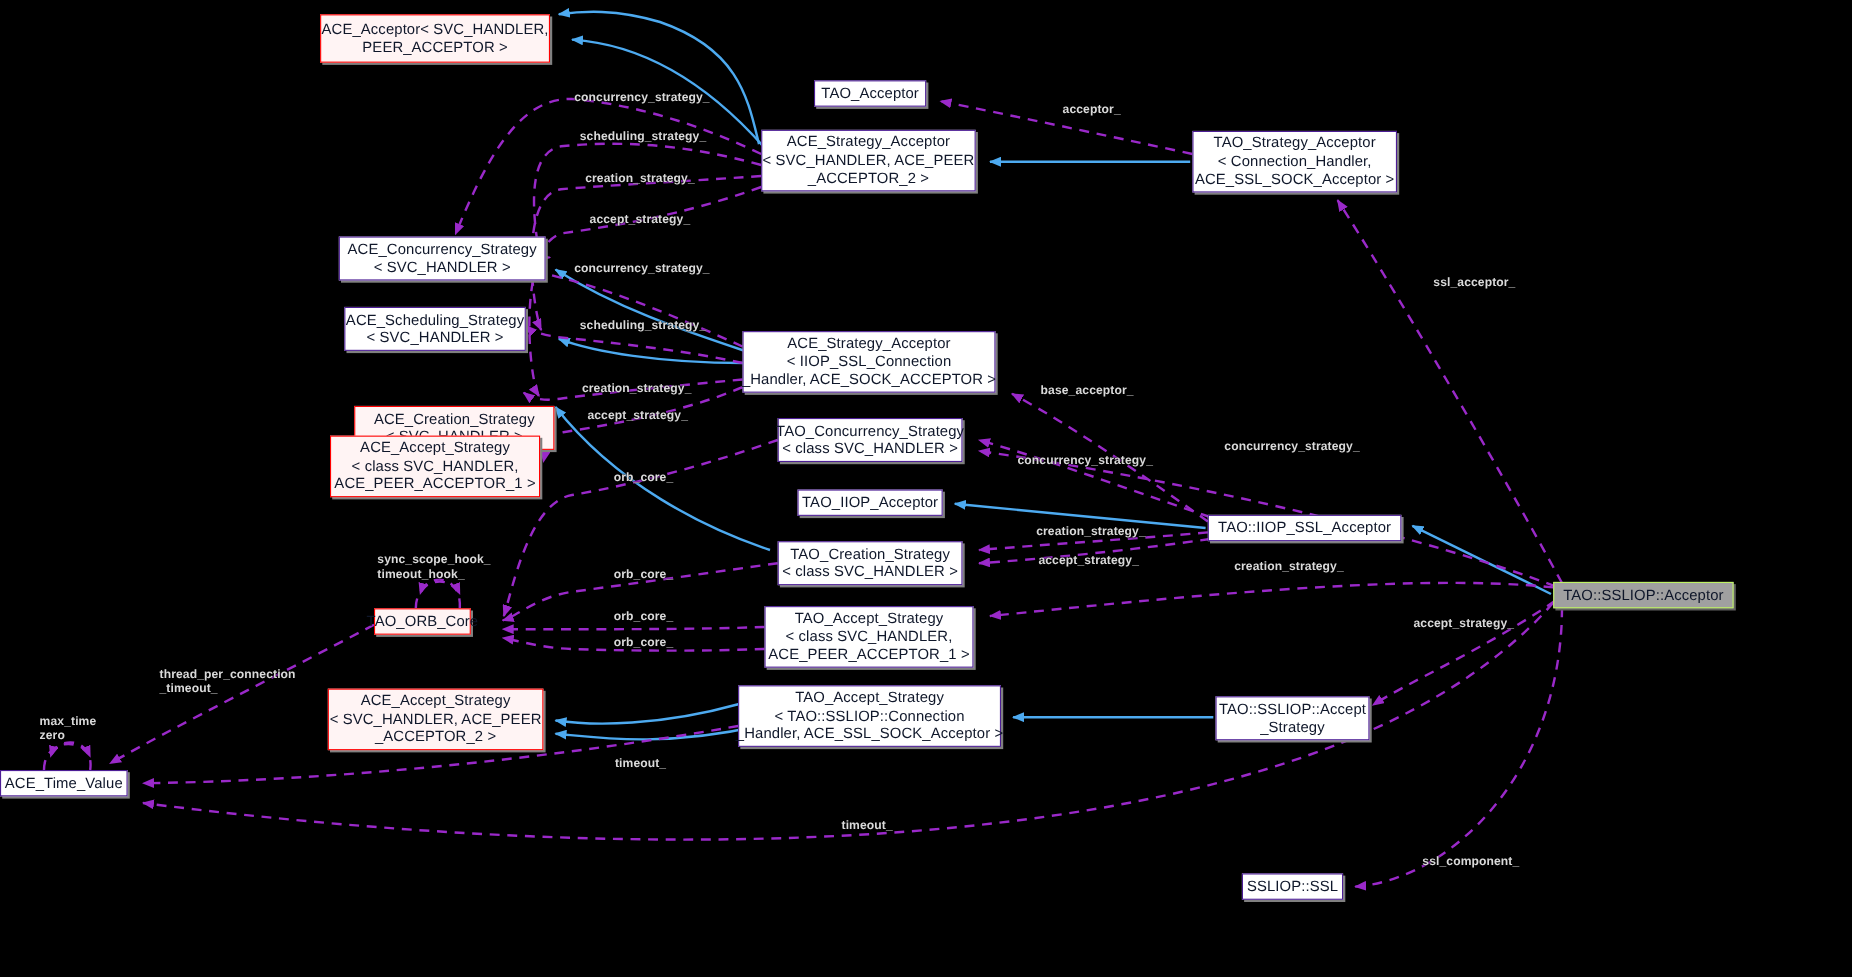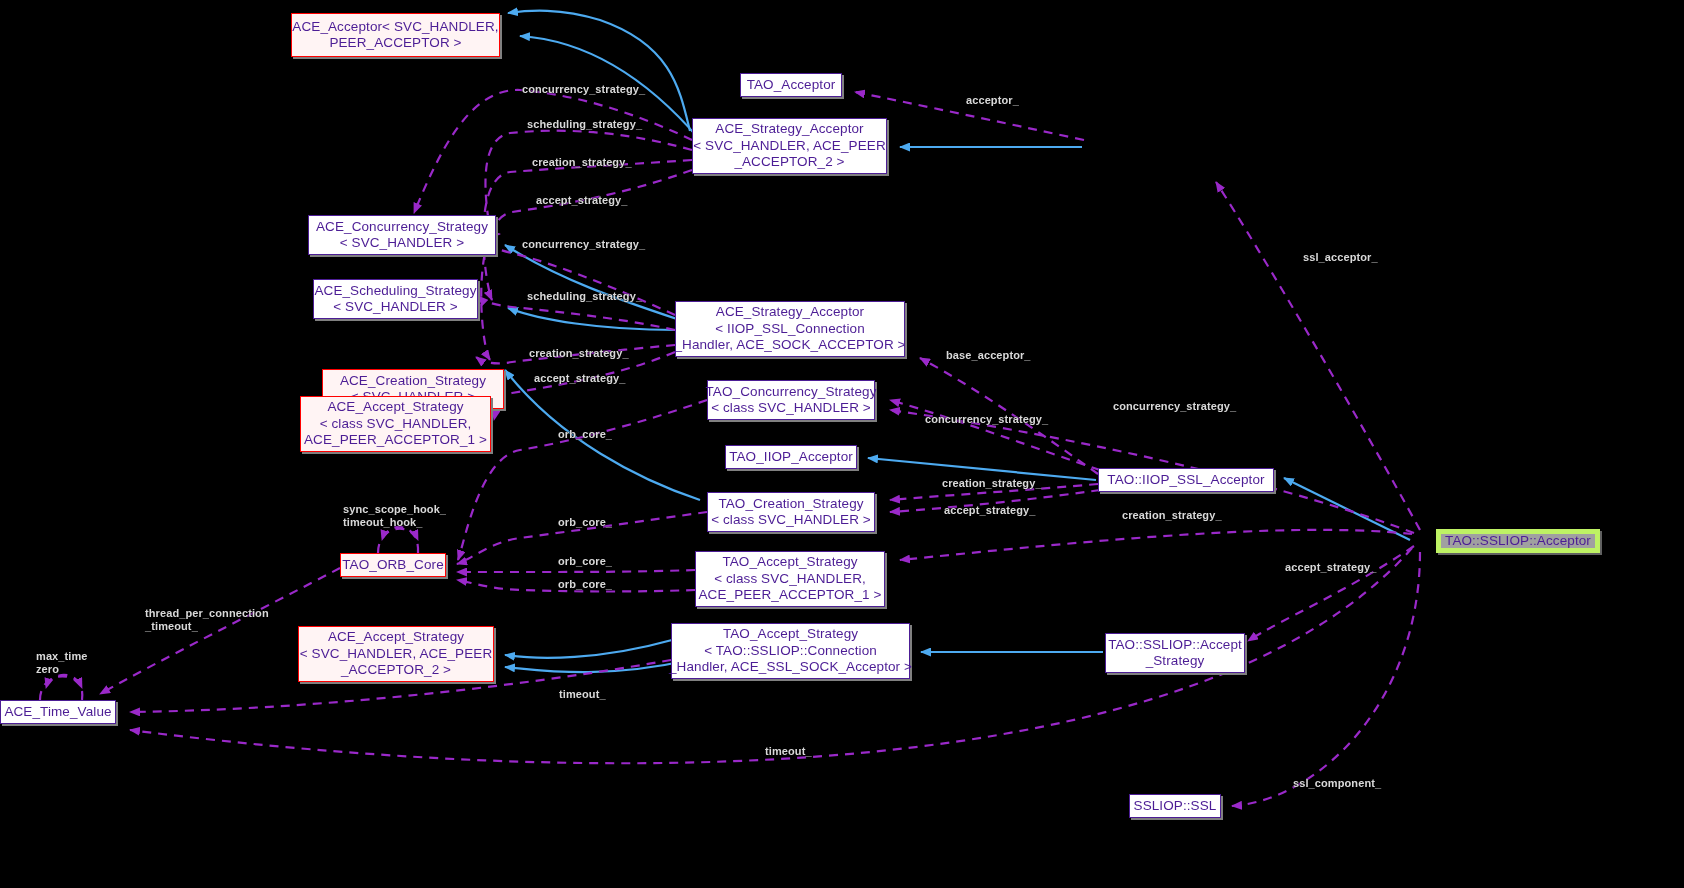--- a/index.html
+++ b/index.html
@@ -14,29 +14,29 @@
 
   .node{
     position:absolute;
     box-sizing:border-box;
     display:flex;
     align-items:center;
     justify-content:center;
     text-align:center;
     font-size:13.5px;
     line-height:16.5px;
-    color:#4c1d95;
+    color:#0f172a;
     white-space:pre;
     letter-spacing:0.1px;
     padding:3px 6px;
   }
   
   .node.white{ background:#ffffff; border:1px solid #4c1d95; box-shadow:2px 2px 0 0 #808080;}
   .node.pink { background:#fff4f4; border:1px solid #ff0000; box-shadow:2px 2px 0 0 #808080;}
-  .node.focus{ background:#a0a0a0; border:5px solid #bef264; box-shadow:2px 2px 0 0 #606060;margin-left:24px;}
+  .node.focus{ background:#a0a0a0; border:1px solid #bef264; box-shadow:2px 2px 0 0 #606060;}
 
   .elabel{
     position:absolute;
     font-size:11px;
     line-height:13px;
     color:#d9d9d9;
     white-space:pre;
     text-align:left;
     font-weight:bold;
     letter-spacing:0.1px;
@@ -153,20 +153,23 @@
       <div class="elabel" style="left: 1122px; top: 509px;">creation_strategy_</div>
       <div class="elabel" style="left: 1285px; top: 561px;">accept_strategy_</div>
       <div class="elabel" style="left: 1293px; top: 777px;">ssl_component_</div>
     </div>
 <div class="node pink" style="left: 291px; top: 13px; width: 209px; height: 44px;">ACE_Acceptor&lt; SVC_HANDLER,
 PEER_ACCEPTOR &gt;</div>
     <div class="node white" style="left: 740px; top: 73px; width: 102px; height: 24px;">TAO_Acceptor</div>
     <div class="node white" style="left: 692px; top: 118px; width: 195px; height: 56px;">ACE_Strategy_Acceptor
 &lt; SVC_HANDLER, ACE_PEER
 _ACCEPTOR_2 &gt;</div>
+    <div class="node white" style="left: 1084px; top: 119px; width: 186px; height: 56px;">TAO_Strategy_Acceptor
+&lt; Connection_Handler,
+ACE_SSL_SOCK_Acceptor &gt;</div>
     <div class="node white" style="left: 308px; top: 215px; width: 188px; height: 40px;">ACE_Concurrency_Strategy
 &lt; SVC_HANDLER &gt;</div>
     <div class="node white" style="left: 313px; top: 279px; width: 165px; height: 40px;">ACE_Scheduling_Strategy
 &lt; SVC_HANDLER &gt;</div>
     <div class="node pink" style="left: 322px; top: 338px; width: 182px; height: 40px; margin-top: 31px;">ACE_Creation_Strategy
 &lt; SVC_HANDLER &gt;</div>
     <div class="node pink" style="left: 300px; top: 396px; width: 191px; height: 56px;">ACE_Accept_Strategy
 &lt; class SVC_HANDLER,
 ACE_PEER_ACCEPTOR_1 &gt;</div>
     <div class="node white" style="left: 675px; top: 301px; width: 230px; height: 56px;">ACE_Strategy_Acceptor
@@ -176,21 +179,21 @@
 &lt; class SVC_HANDLER &gt;</div>
     <div class="node white" style="left: 725px; top: 445px; width: 132px; height: 24px;">TAO_IIOP_Acceptor</div>
     <div class="node white" style="left: 707px; top: 492px; width: 168px; height: 40px;">TAO_Creation_Strategy
 &lt; class SVC_HANDLER &gt;</div>
     <div class="node white" style="left: 695px; top: 551px; width: 190px; height: 56px;">TAO_Accept_Strategy
 &lt; class SVC_HANDLER,
 ACE_PEER_ACCEPTOR_1 &gt;</div>
     <div class="node white" style="left: 671px; top: 623px; width: 239px; height: 56px;">TAO_Accept_Strategy
 &lt; TAO::SSLIOP::Connection
 _Handler, ACE_SSL_SOCK_Acceptor &gt;</div>
-    <div class="node pink" style="left: 340px; top: 553px; width: 106px; height: 24px;">TAO_ORB_Core</div>
+    <div class="node pink" style="left: 340px; top: 553px; width: 88px; height: 24px;">TAO_ORB_Core</div>
     <div class="node pink" style="left: 298px; top: 626px; width: 196px; height: 56px;">ACE_Accept_Strategy
 &lt; SVC_HANDLER, ACE_PEER
 _ACCEPTOR_2 &gt;</div>
     <div class="node white" style="left: 0; top: 700px; width: 116px; height: 24px;">ACE_Time_Value</div>
     <div class="node white" style="left: 1098px; top: 468px; width: 176px; height: 24px;">TAO::IIOP_SSL_Acceptor</div>
     <div class="node white" style="left: 1105px; top: 633px; width: 140px; height: 40px;">TAO::SSLIOP::Accept
 _Strategy</div>
     <div class="node white" style="left: 1129px; top: 794px; width: 92px; height: 24px;">SSLIOP::SSL</div>
     <div class="node focus" style="left: 1412px; top: 529px; width: 164px; height: 24px;">TAO::SSLIOP::Acceptor</div>
   </div>

